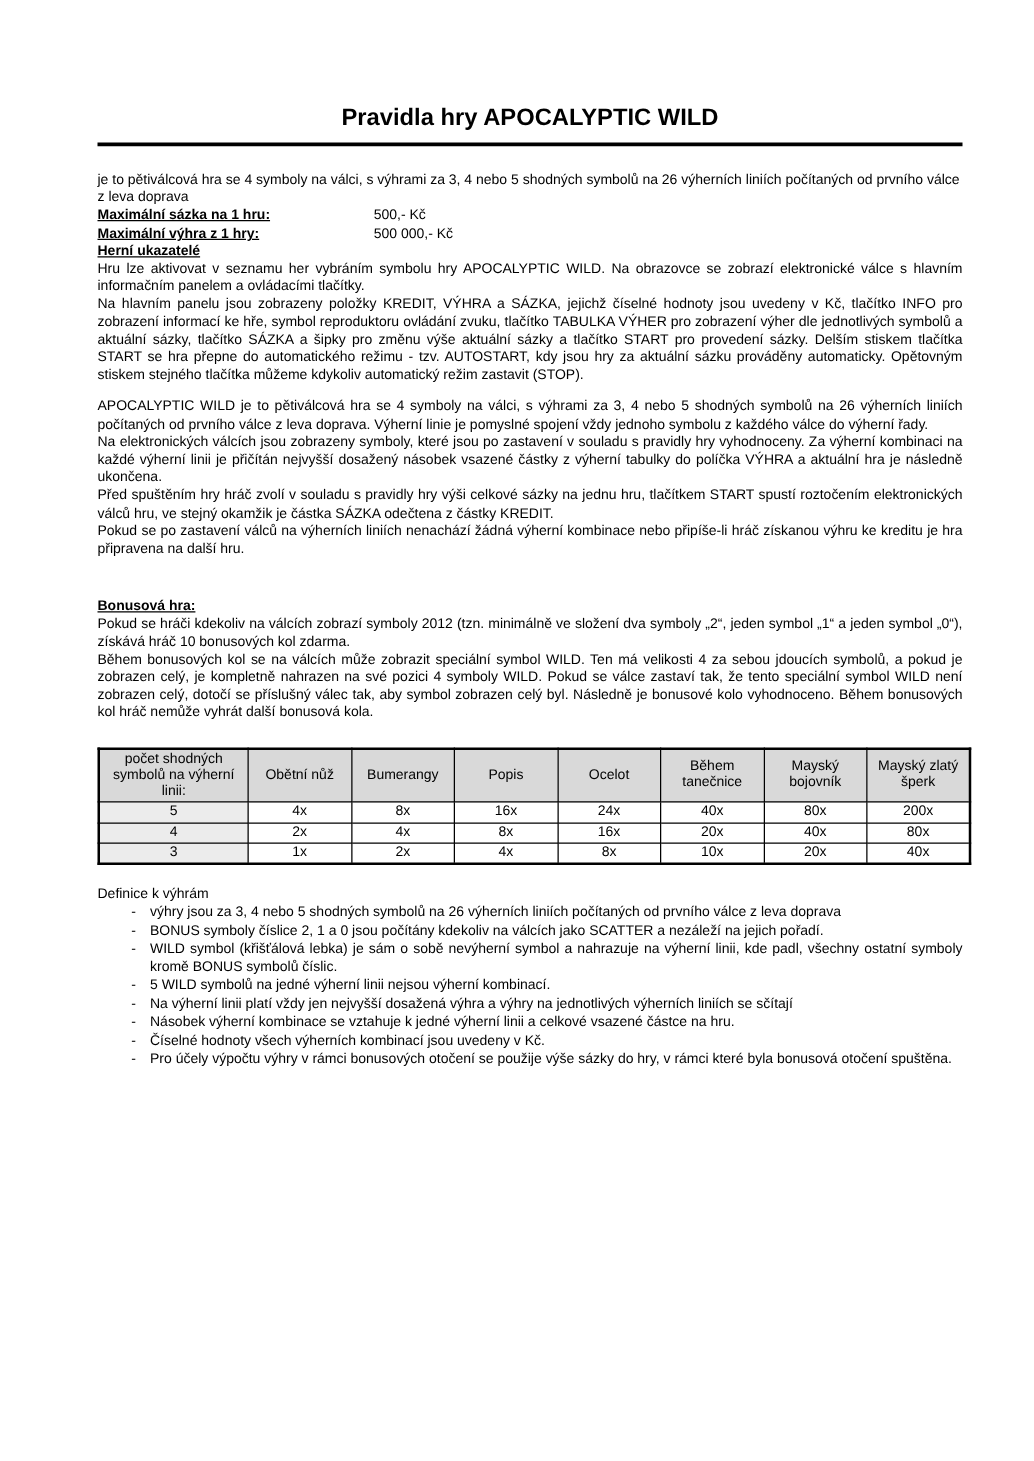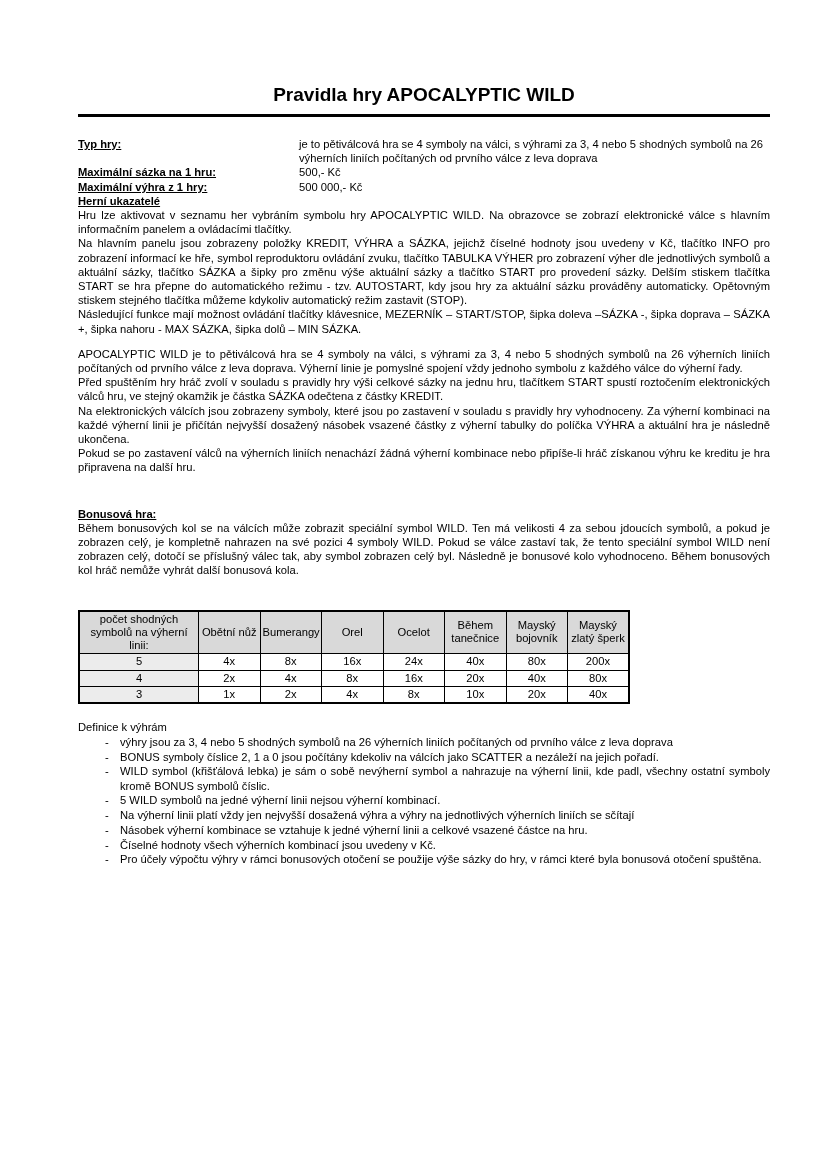--- a/index.html
+++ b/index.html
@@ -41,22 +41,22 @@
     font-weight: bold;
     text-decoration: underline;
   }
   .section p { margin: 0; text-align: justify; }
   .sec-herni   { }
   .sec-popis   { margin-top: 11px; }
   .sec-bonus   { margin-top: 32px; }
   .sec-tabulka { margin-top: 18px; }
   .win-table {
     border-collapse: collapse;
-    width: 552px;
-    margin-top: 32px;
+    width: 699px;
+    margin-top: 20px;
     border: 2px solid #000;
     table-layout: fixed;
   }
   .win-table th, .win-table td {
     border: 1px solid #000;
     font-weight: normal;
     text-align: center;
     vertical-align: middle;
     font-size: 11.2px;
     line-height: 13.2px;
@@ -76,60 +76,59 @@
 <body>
 
 <div class="page">
   <div class="content">
 
     <h1 class="doc-title">Pravidla hry APOCALYPTIC WILD</h1>
     <hr class="title-rule">
 
     <div class="specs">
       <div class="spec-row">
-        <div class="spec-label">Typ hry:</div>
         <div class="spec-value">je to pětiválcová hra se 4 symboly na válci, s výhrami za 3, 4 nebo 5 shodných symbolů na 26 výherních liniích počítaných od prvního válce z leva doprava</div>
       </div>
       <div class="spec-row">
         <div class="spec-label">Maximální sázka na 1 hru:</div>
         <div class="spec-value">500,- Kč</div>
       </div>
       <div class="spec-row">
         <div class="spec-label">Maximální výhra z 1 hry:</div>
         <div class="spec-value">500 000,- Kč</div>
       </div>
     </div>
 
     <div class="section sec-herni">
       <div class="section-heading">Herní ukazatelé</div>
       <p>Hru lze aktivovat v seznamu her vybráním symbolu hry APOCALYPTIC WILD. Na obrazovce se zobrazí elektronické válce s hlavním informačním panelem a ovládacími tlačítky.</p>
       <p>Na hlavním panelu jsou zobrazeny položky KREDIT, VÝHRA a SÁZKA, jejichž číselné hodnoty jsou uvedeny v Kč, tlačítko INFO pro zobrazení informací ke hře, symbol reproduktoru ovládání zvuku, tlačítko TABULKA VÝHER pro zobrazení výher dle jednotlivých symbolů a aktuální sázky, tlačítko SÁZKA a šipky pro změnu výše aktuální sázky a tlačítko START pro provedení sázky. Delším stiskem tlačítka START se hra přepne do automatického režimu - tzv. AUTOSTART, kdy jsou hry za aktuální sázku prováděny automaticky. Opětovným stiskem stejného tlačítka můžeme kdykoliv automatický režim zastavit (STOP).</p>
-      <p>Následující funkce mají možnost ovládání tlačítky klávesnice, MEZERNÍK – START/STOP, šipka doleva –SÁZKA -, šipka doprava – SÁZKA +, šipka nahoru - MAX SÁZKA, šipka dolů – MIN SÁZKA.</p>
     </div>
 
     <div class="section sec-popis">
       <p>APOCALYPTIC WILD je to pětiválcová hra se 4 symboly na válci, s výhrami za 3, 4 nebo 5 shodných symbolů na 26 výherních liniích počítaných od prvního válce z leva doprava. Výherní linie je pomyslné spojení vždy jednoho symbolu z každého válce do výherní řady.</p>
+      <p>Na elektronických válcích jsou zobrazeny symboly, které jsou po zastavení v souladu s pravidly hry vyhodnoceny. Za výherní kombinaci na každé výherní linii je přičítán nejvyšší dosažený násobek vsazené částky z výherní tabulky do políčka VÝHRA a aktuální hra je následně ukončena.</p>
       <p>Před spuštěním hry hráč zvolí v souladu s pravidly hry výši celkové sázky na jednu hru, tlačítkem START spustí roztočením elektronických válců hru, ve stejný okamžik je částka SÁZKA odečtena z částky KREDIT.</p>
-      <p>Na elektronických válcích jsou zobrazeny symboly, které jsou po zastavení v souladu s pravidly hry vyhodnoceny. Za výherní kombinaci na každé výherní linii je přičítán nejvyšší dosažený násobek vsazené částky z výherní tabulky do políčka VÝHRA a aktuální hra je následně ukončena.</p>
       <p>Pokud se po zastavení válců na výherních liniích nenachází žádná výherní kombinace nebo připíše-li hráč získanou výhru ke kreditu je hra připravena na další hru.</p>
     </div>
 
     <div class="section sec-bonus">
       <div class="section-heading">Bonusová hra:</div>
+      <p>Pokud se hráči kdekoliv na válcích zobrazí symboly 2012 (tzn. minimálně ve složení dva symboly „2“, jeden symbol „1“ a jeden symbol „0“), získává hráč 10 bonusových kol zdarma.</p>
       <p>Během bonusových kol se na válcích může zobrazit speciální symbol WILD. Ten má velikosti 4 za sebou jdoucích symbolů, a pokud je zobrazen celý, je kompletně nahrazen na své pozici 4 symboly WILD. Pokud se válce zastaví tak, že tento speciální symbol WILD není zobrazen celý, dotočí se příslušný válec tak, aby symbol zobrazen celý byl. Následně je bonusové kolo vyhodnoceno. Během bonusových kol hráč nemůže vyhrát další bonusová kola.</p>
     </div>
 
     <div class="section sec-tabulka">
       <table class="win-table">
         <thead>
           <tr>
             <th class="col-first">počet shodných symbolů na výherní linii:</th>
             <th>Obětní nůž</th>
             <th>Bumerangy</th>
-            <th>Orel</th>
+            <th>Popis</th>
             <th>Ocelot</th>
             <th>Během tanečnice</th>
             <th>Mayský bojovník</th>
             <th>Mayský zlatý šperk</th>
           </tr>
         </thead>
         <tbody>
           <tr>
             <td class="col-first">5</td>
             <td>4x</td>

